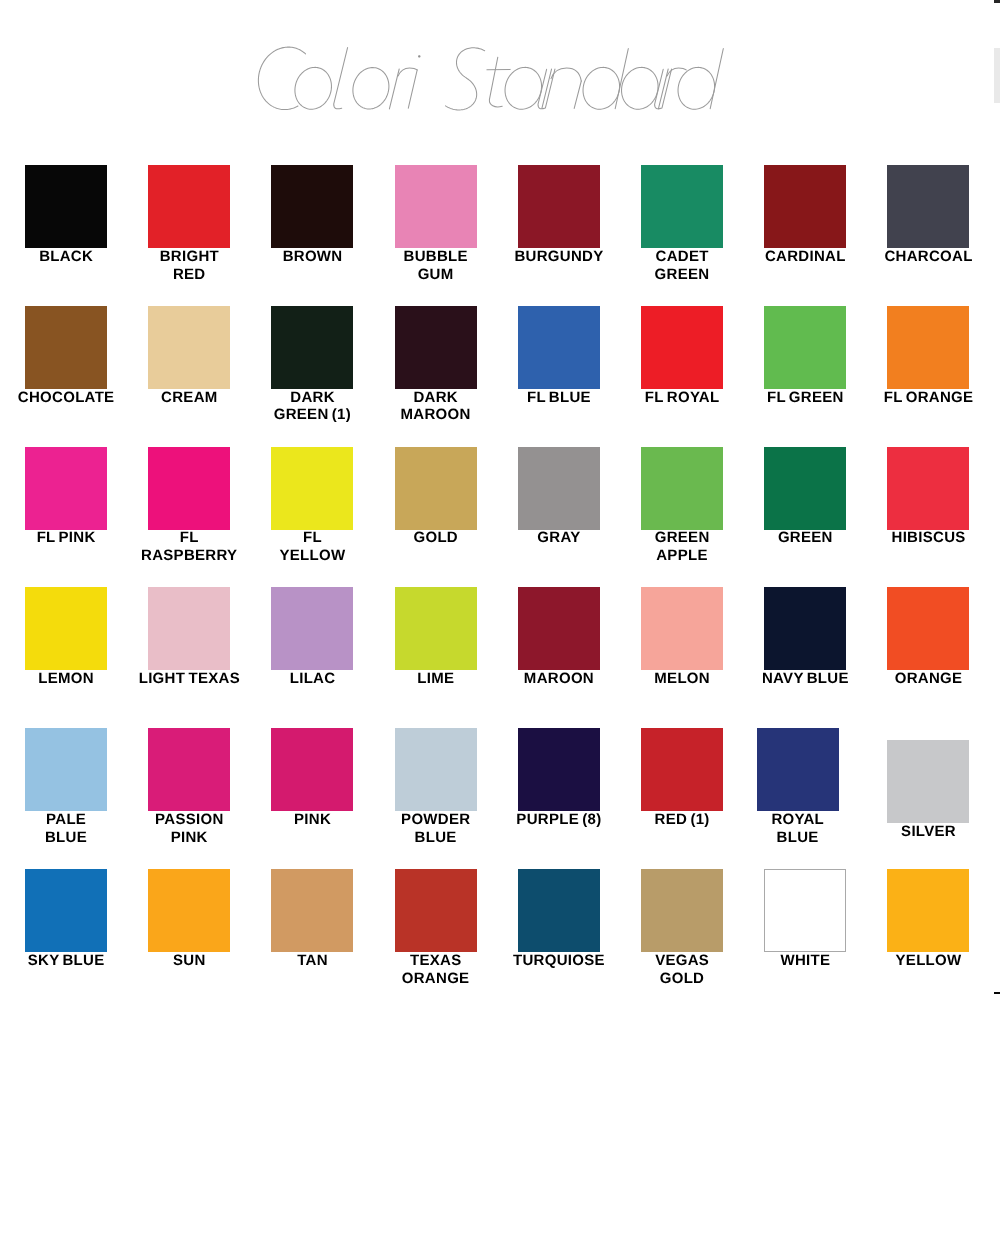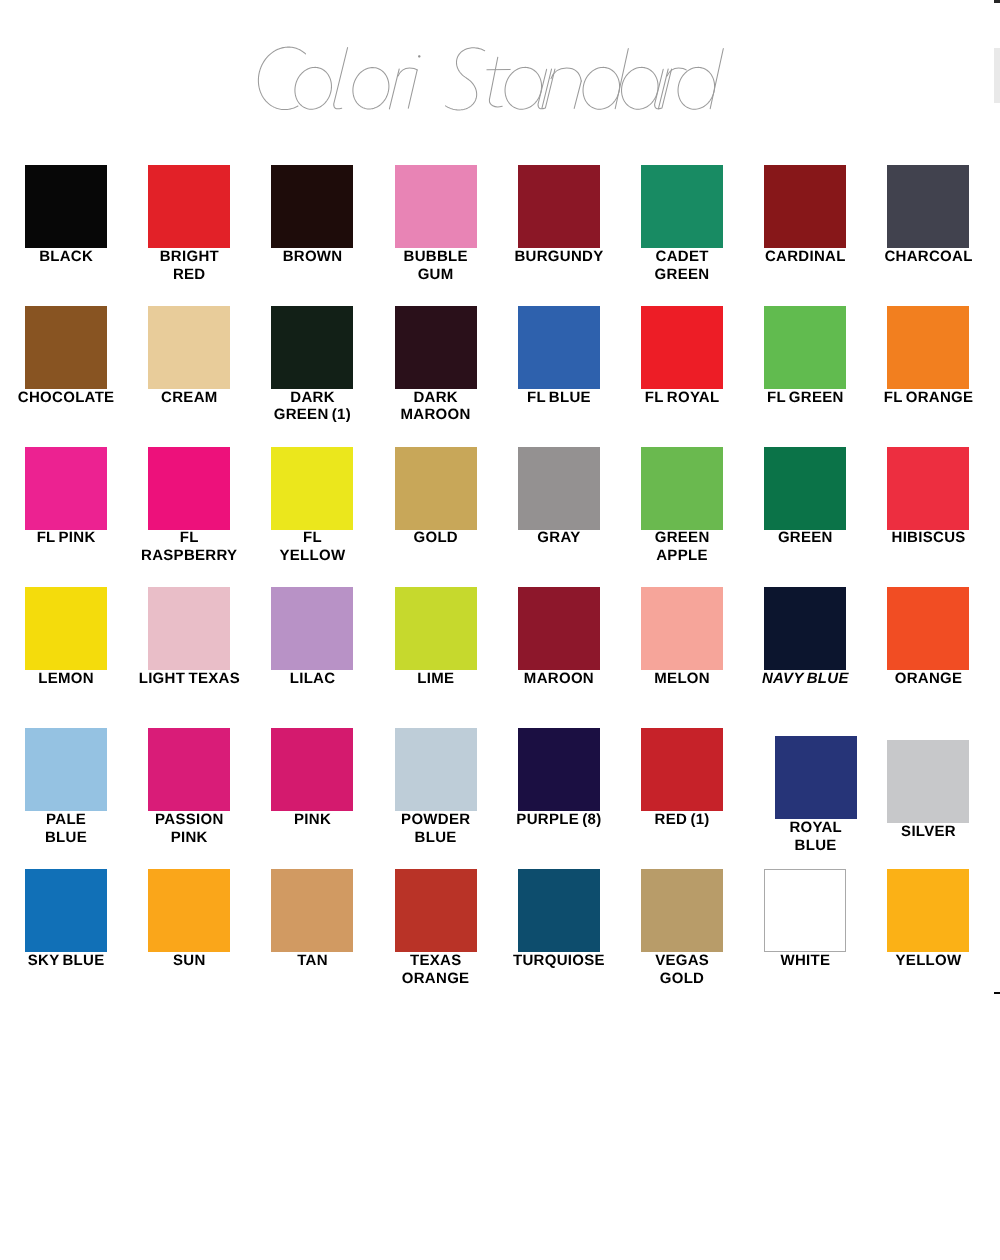--- a/index.html
+++ b/index.html
@@ -175,21 +175,21 @@
       <div class="lbl">LIME</div>
     </div>
     <div class="cell" style="left:497.20px;top:587.40px;">
       <div class="sw" style="background-color: rgb(141, 23, 43);"></div>
       <div class="lbl">MAROON</div>
     </div>
     <div class="cell" style="left:620.40px;top:587.40px;">
       <div class="sw" style="background-color: rgb(246, 165, 154);"></div>
       <div class="lbl">MELON</div>
     </div>
-    <div class="cell" style="left:743.60px;top:587.40px;font-style:italic;">
+    <div class="cell" style="left:743.60px;top:587.40px;">
       <div class="sw" style="background-color: rgb(12, 21, 46);"></div>
       <div class="lbl">NAVY BLUE</div>
     </div>
     <div class="cell" style="left:866.80px;top:587.40px;">
       <div class="sw" style="background-color: rgb(241, 77, 35);"></div>
       <div class="lbl">ORANGE</div>
     </div>
     <div class="cell" style="left:4.40px;top:728.20px;">
       <div class="sw" style="background-color: rgb(149, 194, 226);"></div>
       <div class="lbl">PALE
@@ -210,21 +210,21 @@
 BLUE</div>
     </div>
     <div class="cell" style="left:497.20px;top:728.20px;">
       <div class="sw" style="background-color: rgb(27, 15, 66);"></div>
       <div class="lbl">PURPLE (8)</div>
     </div>
     <div class="cell" style="left:620.40px;top:728.20px;">
       <div class="sw" style="background-color: rgb(198, 34, 41);"></div>
       <div class="lbl">RED (1)</div>
     </div>
-    <div class="cell" style="left:754px;top:728.20px;margin-top:8px;">
+    <div class="cell" style="left:736px;top:728.20px;">
       <div class="sw" style="background-color: rgb(38, 52, 120);"></div>
       <div class="lbl">ROYAL
 BLUE</div>
     </div>
     <div class="cell" style="left:866.80px;top:728.20px;margin-top:12px;">
       <div class="sw" style="background-color: rgb(199, 200, 202);"></div>
       <div class="lbl">SILVER</div>
     </div>
     <div class="cell" style="left:4.40px;top:869.00px;">
       <div class="sw" style="background-color: rgb(17, 112, 183);"></div>

